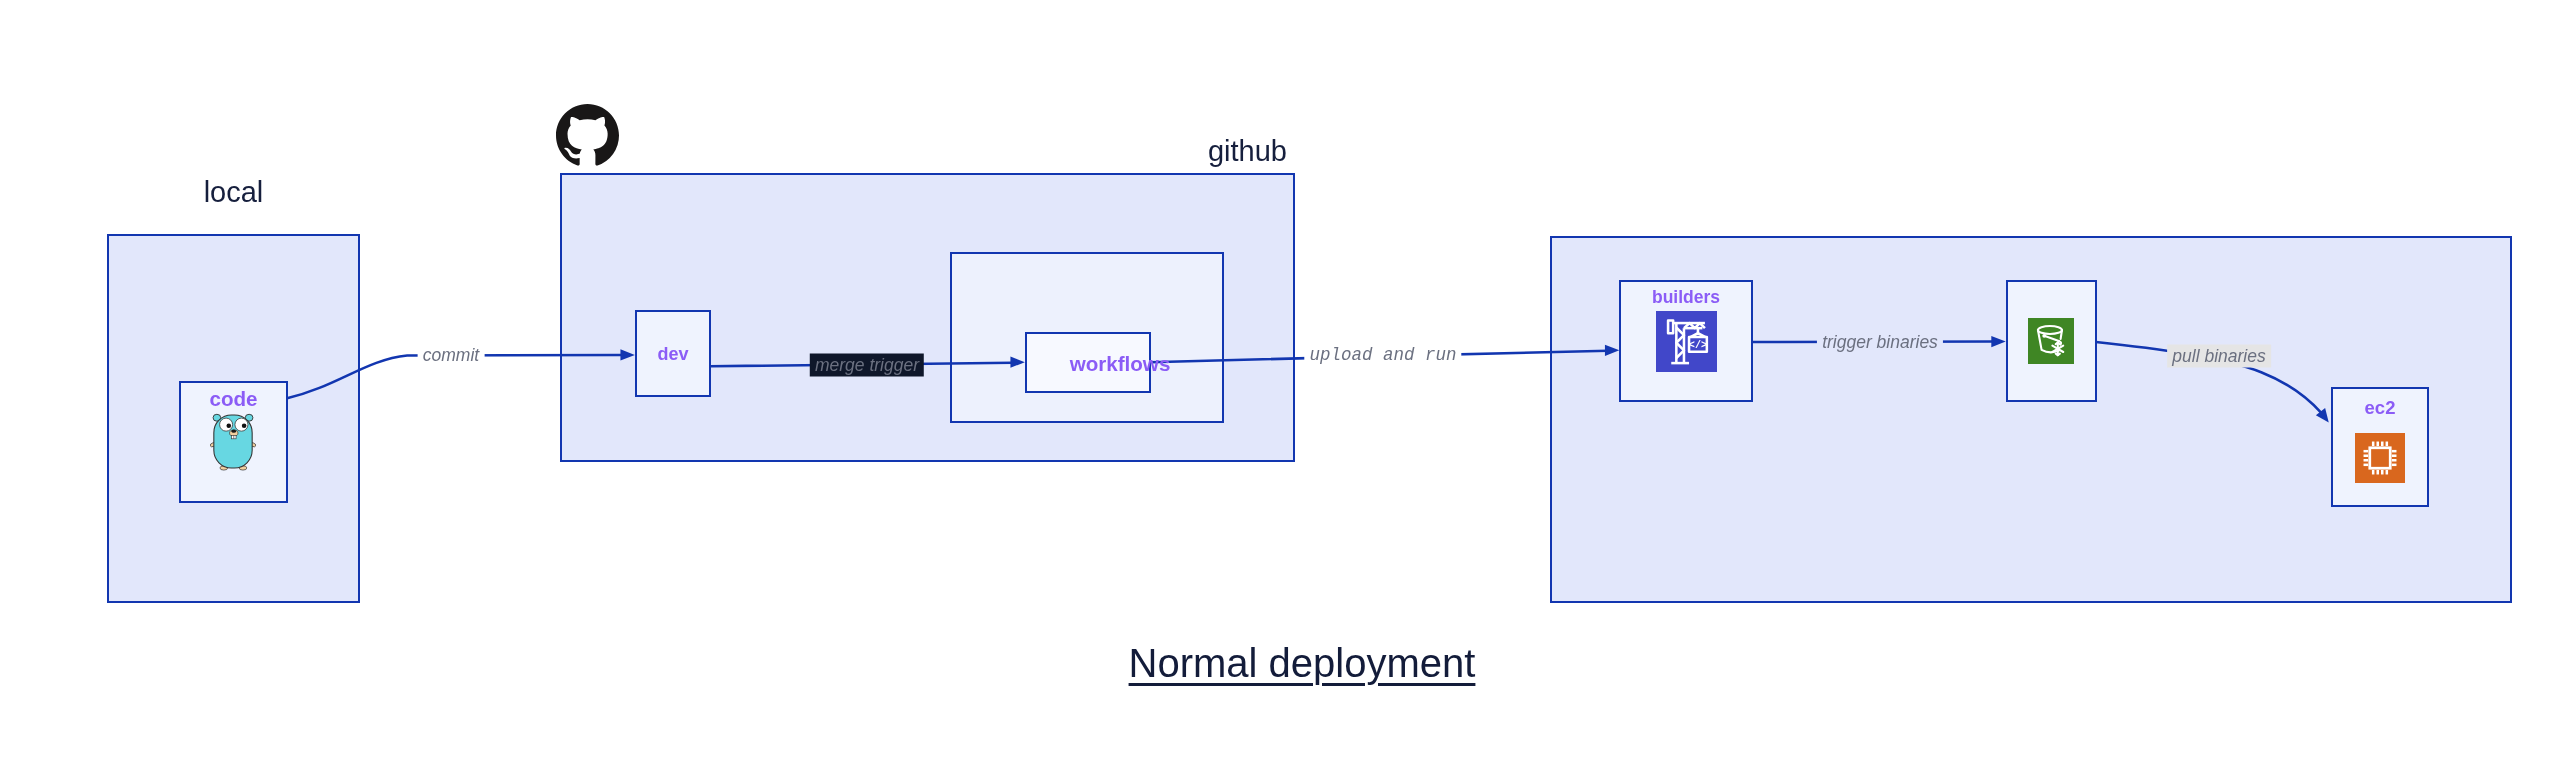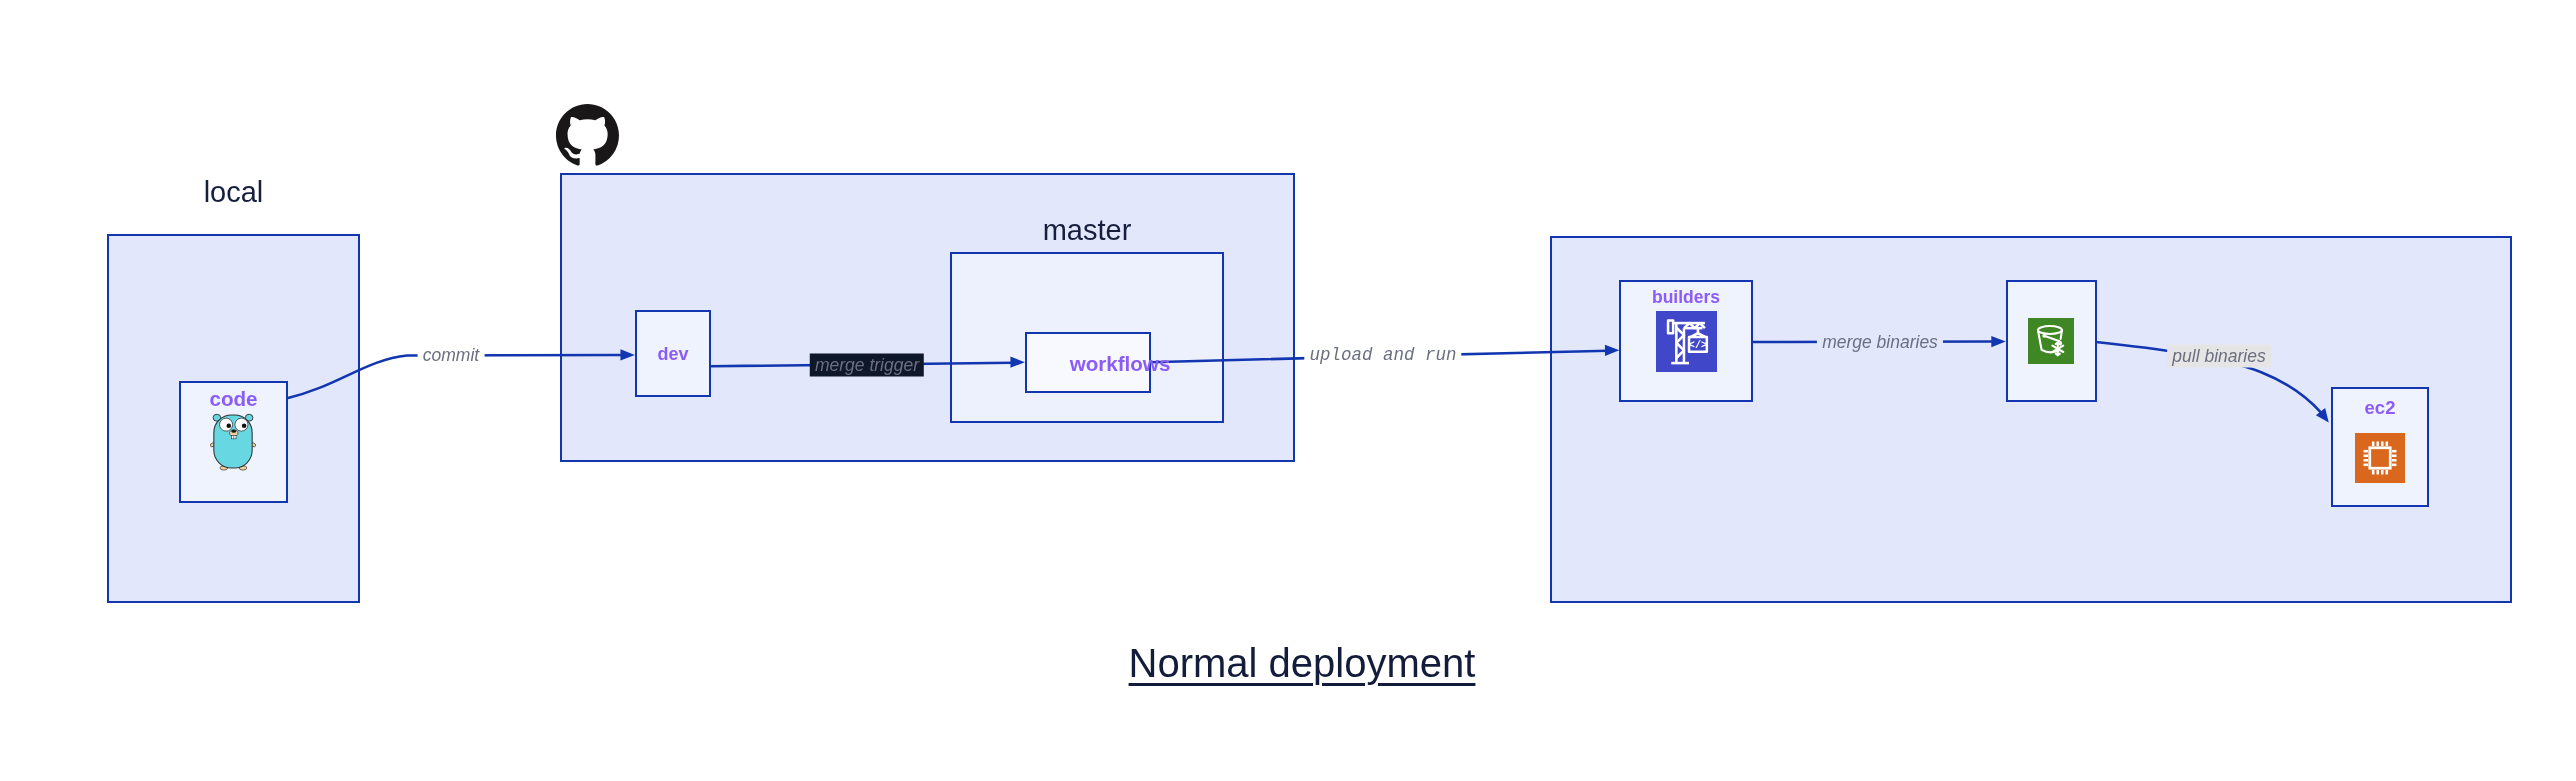--- a/index.html
+++ b/index.html
@@ -40,21 +40,21 @@
 <body>
 
 <div class="canvas">
 
   <div class="container-box" style="left:107px;top:234px;width:253px;height:369px;"></div>
   <div class="container-box" style="left:560px;top:173px;width:735px;height:289px;"></div>
   <div class="container-box" style="left:950px;top:252px;width:274px;height:171px;background:#edf1fd;"></div>
   <div class="container-box" style="left:1550px;top:236px;width:962px;height:367px;"></div>
 
   <div class="container-label" style="left:107px;top:176px;width:253px;text-align:center;">local</div>
-  <div class="container-label" style="left:950px;top:214px;width:274px;text-align:center;">master</div>
+  <div class="container-label" style="left:560px;top:135px;width:727px;text-align:right;">github</div>
 
   <svg id="edges" width="2604" height="781" viewBox="0 0 5054 1516">
     <g stroke="#1236b0" stroke-width="5" fill="none" stroke-linecap="round">
       <path d="M 557 773 C 655 750, 710 698, 790 690 L 1208 689"></path>
       <path d="M 1379 711 L 1965 704"></path>
       <path d="M 2233 703 C 2500 697, 2850 686, 3121 681"></path>
       <path d="M 3402 664 L 3871 663"></path>
       <path d="M 4068 664 C 4180 676, 4310 692, 4390 723 C 4450 747, 4482 775, 4506 802"></path>
     </g>
     <g fill="#1236b0" stroke="none">
@@ -62,21 +62,21 @@
       <polygon points="1989,703 1961,692 1961,714"></polygon>
       <polygon points="3143,680 3115,669 3115,691"></polygon>
       <polygon points="3893,663 3865,652 3865,674"></polygon>
       <polygon points="4520,820 4495,806 4513,792"></polygon>
     </g>
   </svg>
 
   <div class="edge-label" style="left:451px;top:355px;background:#ffffff;">commit</div>
   <div class="edge-label" style="left:867px;top:365px;background:#0f172a;">merge trigger</div>
   <div class="edge-label" style="left:1383px;top:355px;background:#ffffff;font-family:Liberation Mono, monospace;">upload and run</div>
-  <div class="edge-label" style="left:1880px;top:342px;background:#e2e7fb;">merge binaries</div>
+  <div class="edge-label" style="left:1880px;top:342px;background:#e2e7fb;">trigger binaries</div>
   <div class="edge-label" style="left:2219px;top:356px;background:#e5e5e5;">pull binaries</div>
 
   <div class="node-box" style="left:179px;top:381px;width:109px;height:122px;"></div>
   <div class="node-label" style="left:179px;top:387px;width:109px;font-size:20.6px;">code</div>
 
   <div class="node-box" style="left:635px;top:310px;width:76px;height:87px;"></div>
   <div class="node-label" style="left:635px;top:344px;width:76px;font-size:18px;">dev</div>
 
   <div class="node-box" style="left:1025px;top:332px;width:126px;height:61px;background:#f7f9ff;"></div>
   <div class="node-label" style="left:1025px;top:352px;width:126px;font-size:20.6px;padding-left:32px;">workflows</div>

